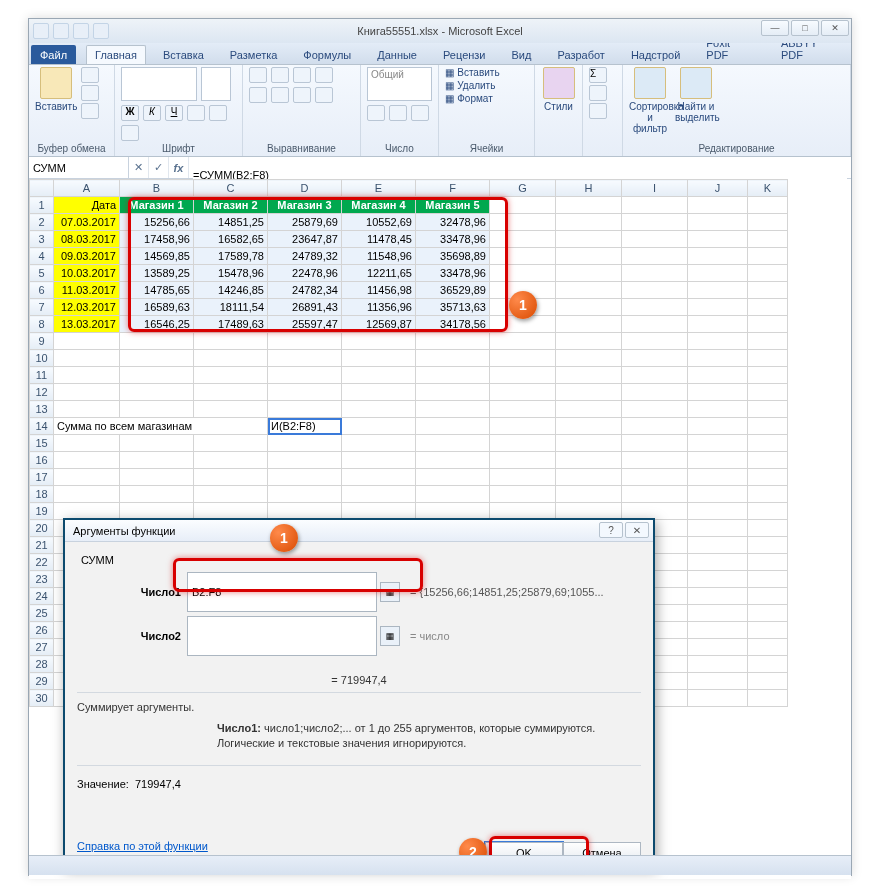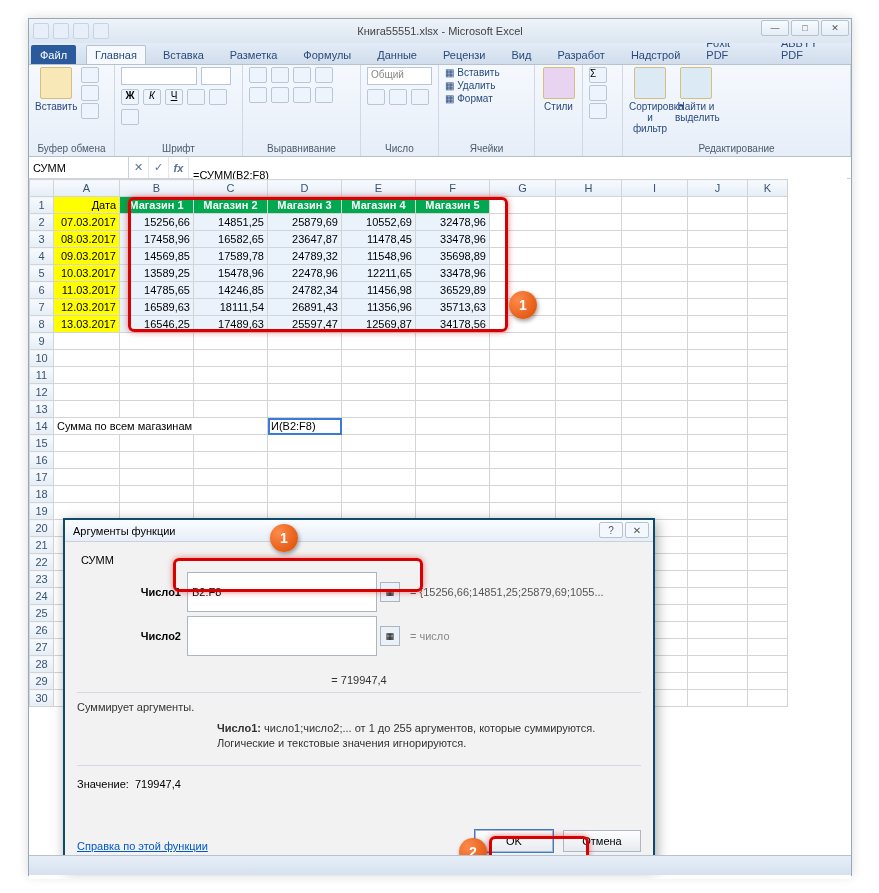--- a/index.html
+++ b/index.html
@@ -19,21 +19,21 @@
 .tab.file { background:#2a5a9c; color:#fff; border-radius:2px 2px 0 0; margin-right:2px; }
 .tab.active { background:#f5f9fe; border-color:#b6c2ce; border-radius:2px 2px 0 0; }
 
 .ribbon { height: 92px; background: linear-gradient(#f5f9fe,#e7eef8); display:flex; font-size:10px; border-bottom:1px solid #b6c2ce; }
 .rgroup { border-right:1px solid #cfd9e5; padding:2px 6px; display:flex; flex-direction:column; justify-content:space-between; }
 .rgroup .area { display:flex; gap:4px; align-items:flex-start; flex-wrap:wrap; }
 .rgroup .label { text-align:center; color:#4a5a6c; font-size:10px; }
 .rbtn-lg { width:42px; height:60px; text-align:center; font-size:10px; color:#2a4a7d; }
 .rbtn-lg .ico { width:32px; height:32px; margin:0 auto 2px; background:#f8e8b8; border:1px solid #d6be7c; border-radius:2px; }
 .rbtn-sm { width:18px; height:16px; border:1px solid #b9c6d5; background:#eef4fb; border-radius:2px; }
-.combo { height:18px; border:1px solid #b9c6d5; background:#fff; font-size:10px; padding:1px 3px; color:#888; }
+.combo { height:34px; border:1px solid #b9c6d5; background:#fff; font-size:10px; padding:1px 3px; color:#888; }
 
 .formulabar { height:22px; display:flex; border-bottom:1px solid #c8d2de; font-size:11px; }
 .namebox { width:100px; border-right:1px solid #c8d2de; display:flex; align-items:center; padding:0 4px; }
 .namebox input { border:none; width:100%; font-size:11px; outline:none; }
 .fbtn { width:20px; display:flex; align-items:center; justify-content:center; color:#5a728f; border-right:1px solid #e1e7ee; }
 .fbtn.fx { font-style:italic; font-weight:bold; }
 .finput { flex:1; display:flex; align-items:center; padding:18px 4px; }
 .finput input { border:none; width:100%; font-size:11px; outline:none; }
 
 .grid { position:relative; height:700px; overflow:hidden; background:#fff; }
@@ -59,21 +59,21 @@
 .argrow { display:flex; align-items:center; margin:4px 0; }
 .argrow .alabel { width:110px; text-align:right; padding-right:6px; font-weight:bold; }
 .argrow .ainput { width:190px; height:20px; border:1px solid #abb6c1; background:#fff; padding:19px 4px; font-size:11px; }
 .argrow .refbtn { width:20px; height:20px; border:1px solid #abb6c1; background:#eaf1f9; margin-left:3px; display:flex; align-items:center; justify-content:center; font-size:9px; }
 .argrow .preview { margin-left:10px; color:#555;text-align:center; }
 .dialog hr { border:none; border-top:1px solid #d3d9e0; margin:6px 0; }
 .dialog .desc { color:#333; margin:8px 0; }
 .dialog .helptxt { margin-left:140px; margin-top:6px; color:#333; line-height:1.35; }
 .dialog .valrow { margin-top:12px; }
 .dialog .link { color:#0058cc; text-decoration:underline; cursor:pointer; }
-.dialog .buttons { position:absolute; right:12px; bottom:14px; display:flex; gap:10px; }
+.dialog .buttons { position:absolute; right:12px; bottom:2px; display:flex; }
 .dialog .btn { width:78px; height:22px; border:1px solid #adb7c2; background:linear-gradient(#fefefe,#e6ebf1); font-size:11px; }
 .dialog .btn.ok { outline:1px solid #3a7ad9; }
 
 .statusbar { position:absolute; left:0; right:0; bottom:0; height:20px; background:linear-gradient(#e7eef8,#d6e1ef); border-top:1px solid #b6c2ce; }
 </style>
 </head>
 <body>
 
 <div class="window">
 

